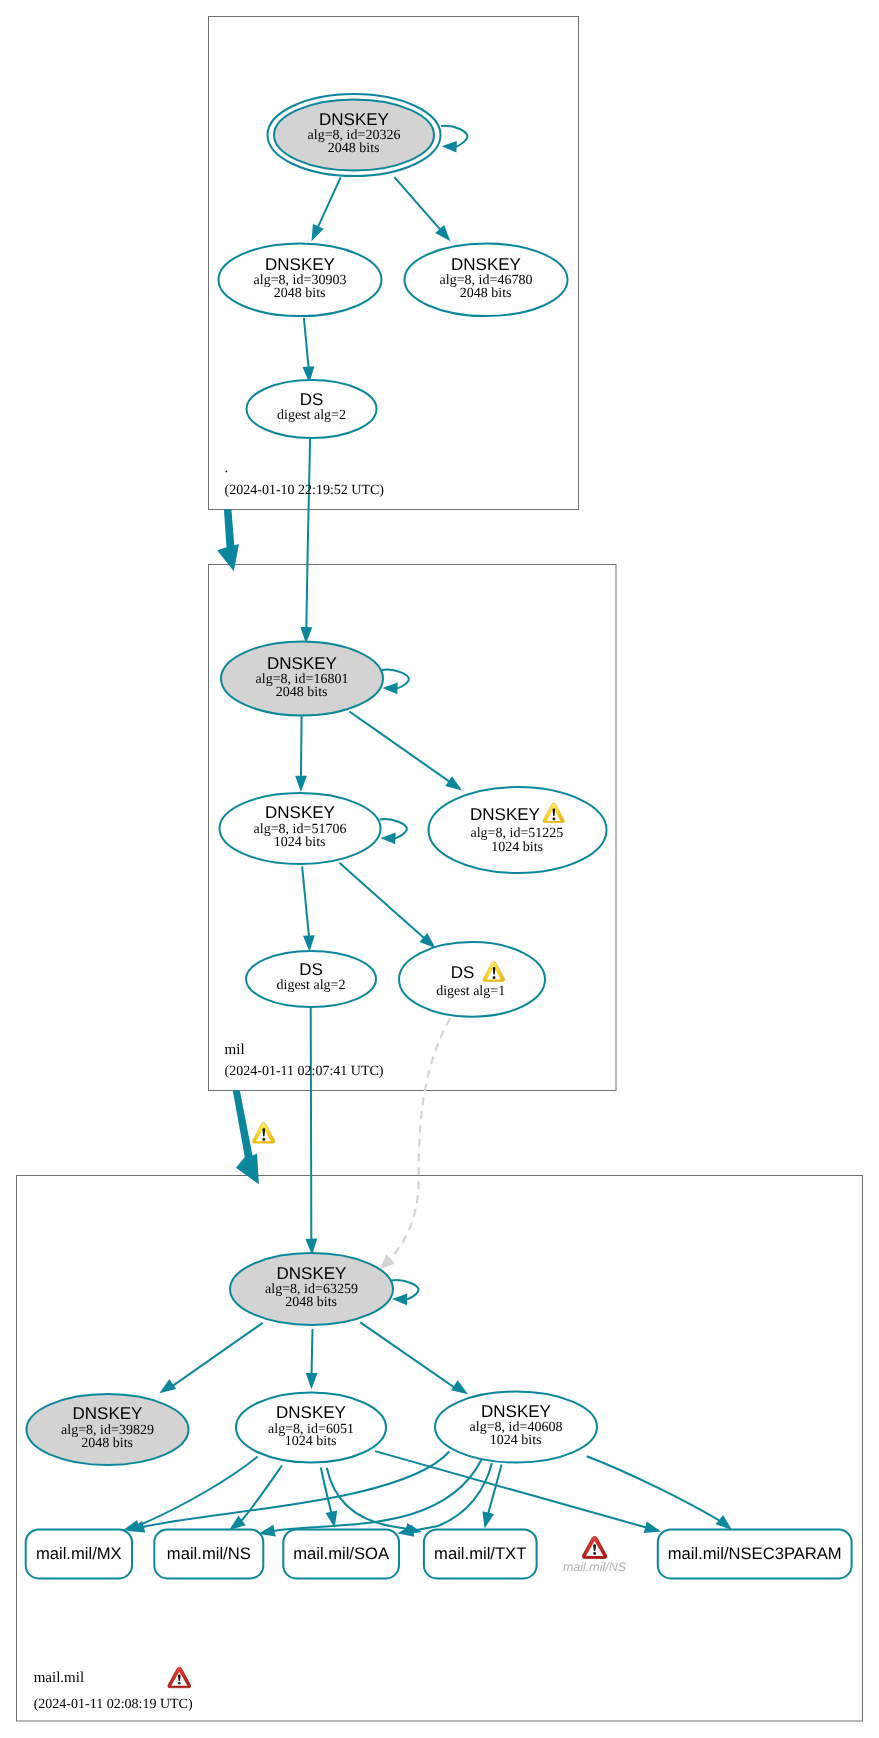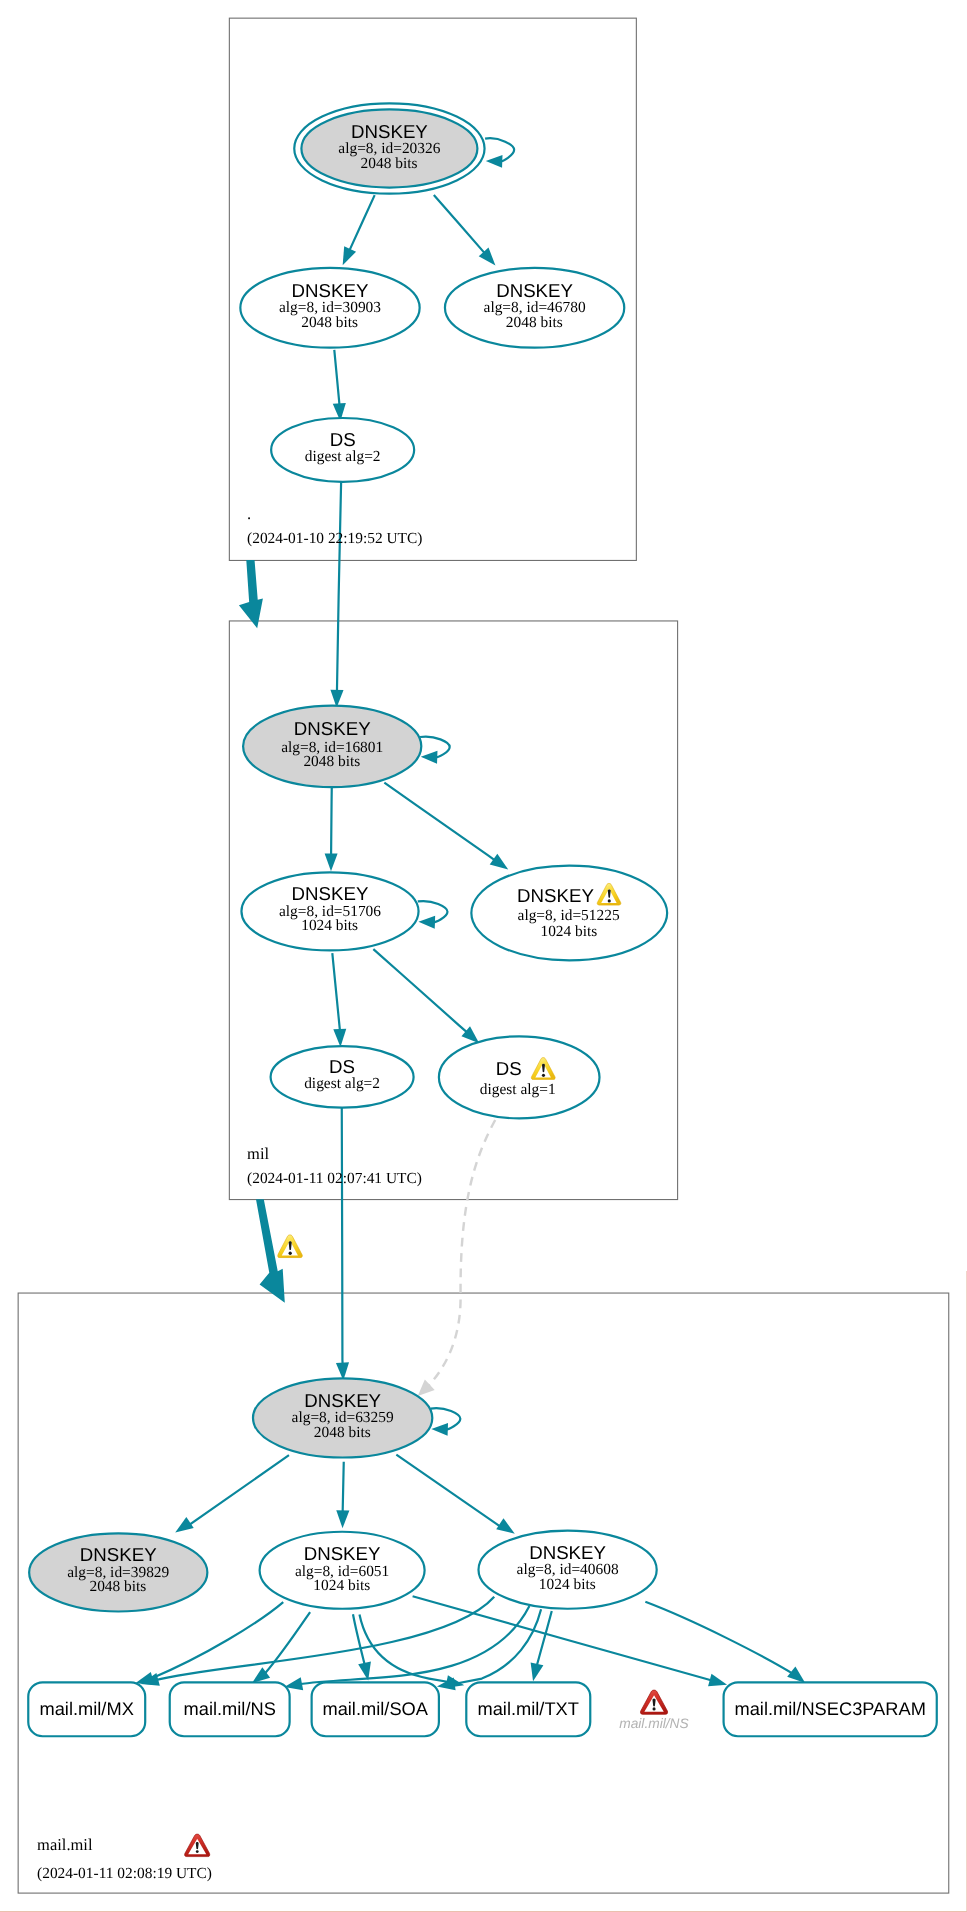--- a/index.html
+++ b/index.html
@@ -1,18 +1,18 @@
 <!DOCTYPE html>
 <html><head>
 <meta charset="utf-8">
 <title>DNSSEC Authentication Chain</title>
 <style>
   html,body{margin:0;padding:0;background:#ffffff;}
   body{width:879px;height:1738px;overflow:hidden;font-family:"Liberation Sans",sans-serif;-webkit-font-smoothing:antialiased;text-rendering:geometricPrecision;}
-  #root{position:relative;width:879px;height:1738px;background:#c2410c;}
+  #root{position:relative;width:879px;height:1738px;background:#fef9c3;}
   svg{display:block;}
   .zbox{fill:none;stroke:#707070;stroke-width:1;}
   .ell{stroke:#0a879c;stroke-width:2;fill:#ffffff;}
   .ellg{stroke:#0a879c;stroke-width:2;fill:#d3d3d3;}
   .rrbox{fill:#ffffff;stroke:#0a879c;stroke-width:2;}
   .edge{fill:none;stroke:#0a879c;stroke-width:2;}
   .edged{fill:none;stroke:#d4d4d4;stroke-width:2.2;stroke-dasharray:8,6;}
   .ah{fill:#0a879c;stroke:none;}
   .ahg{fill:#d4d4d4;stroke:none;}
   .bigarrow{fill:#0a879c;stroke:none;}

